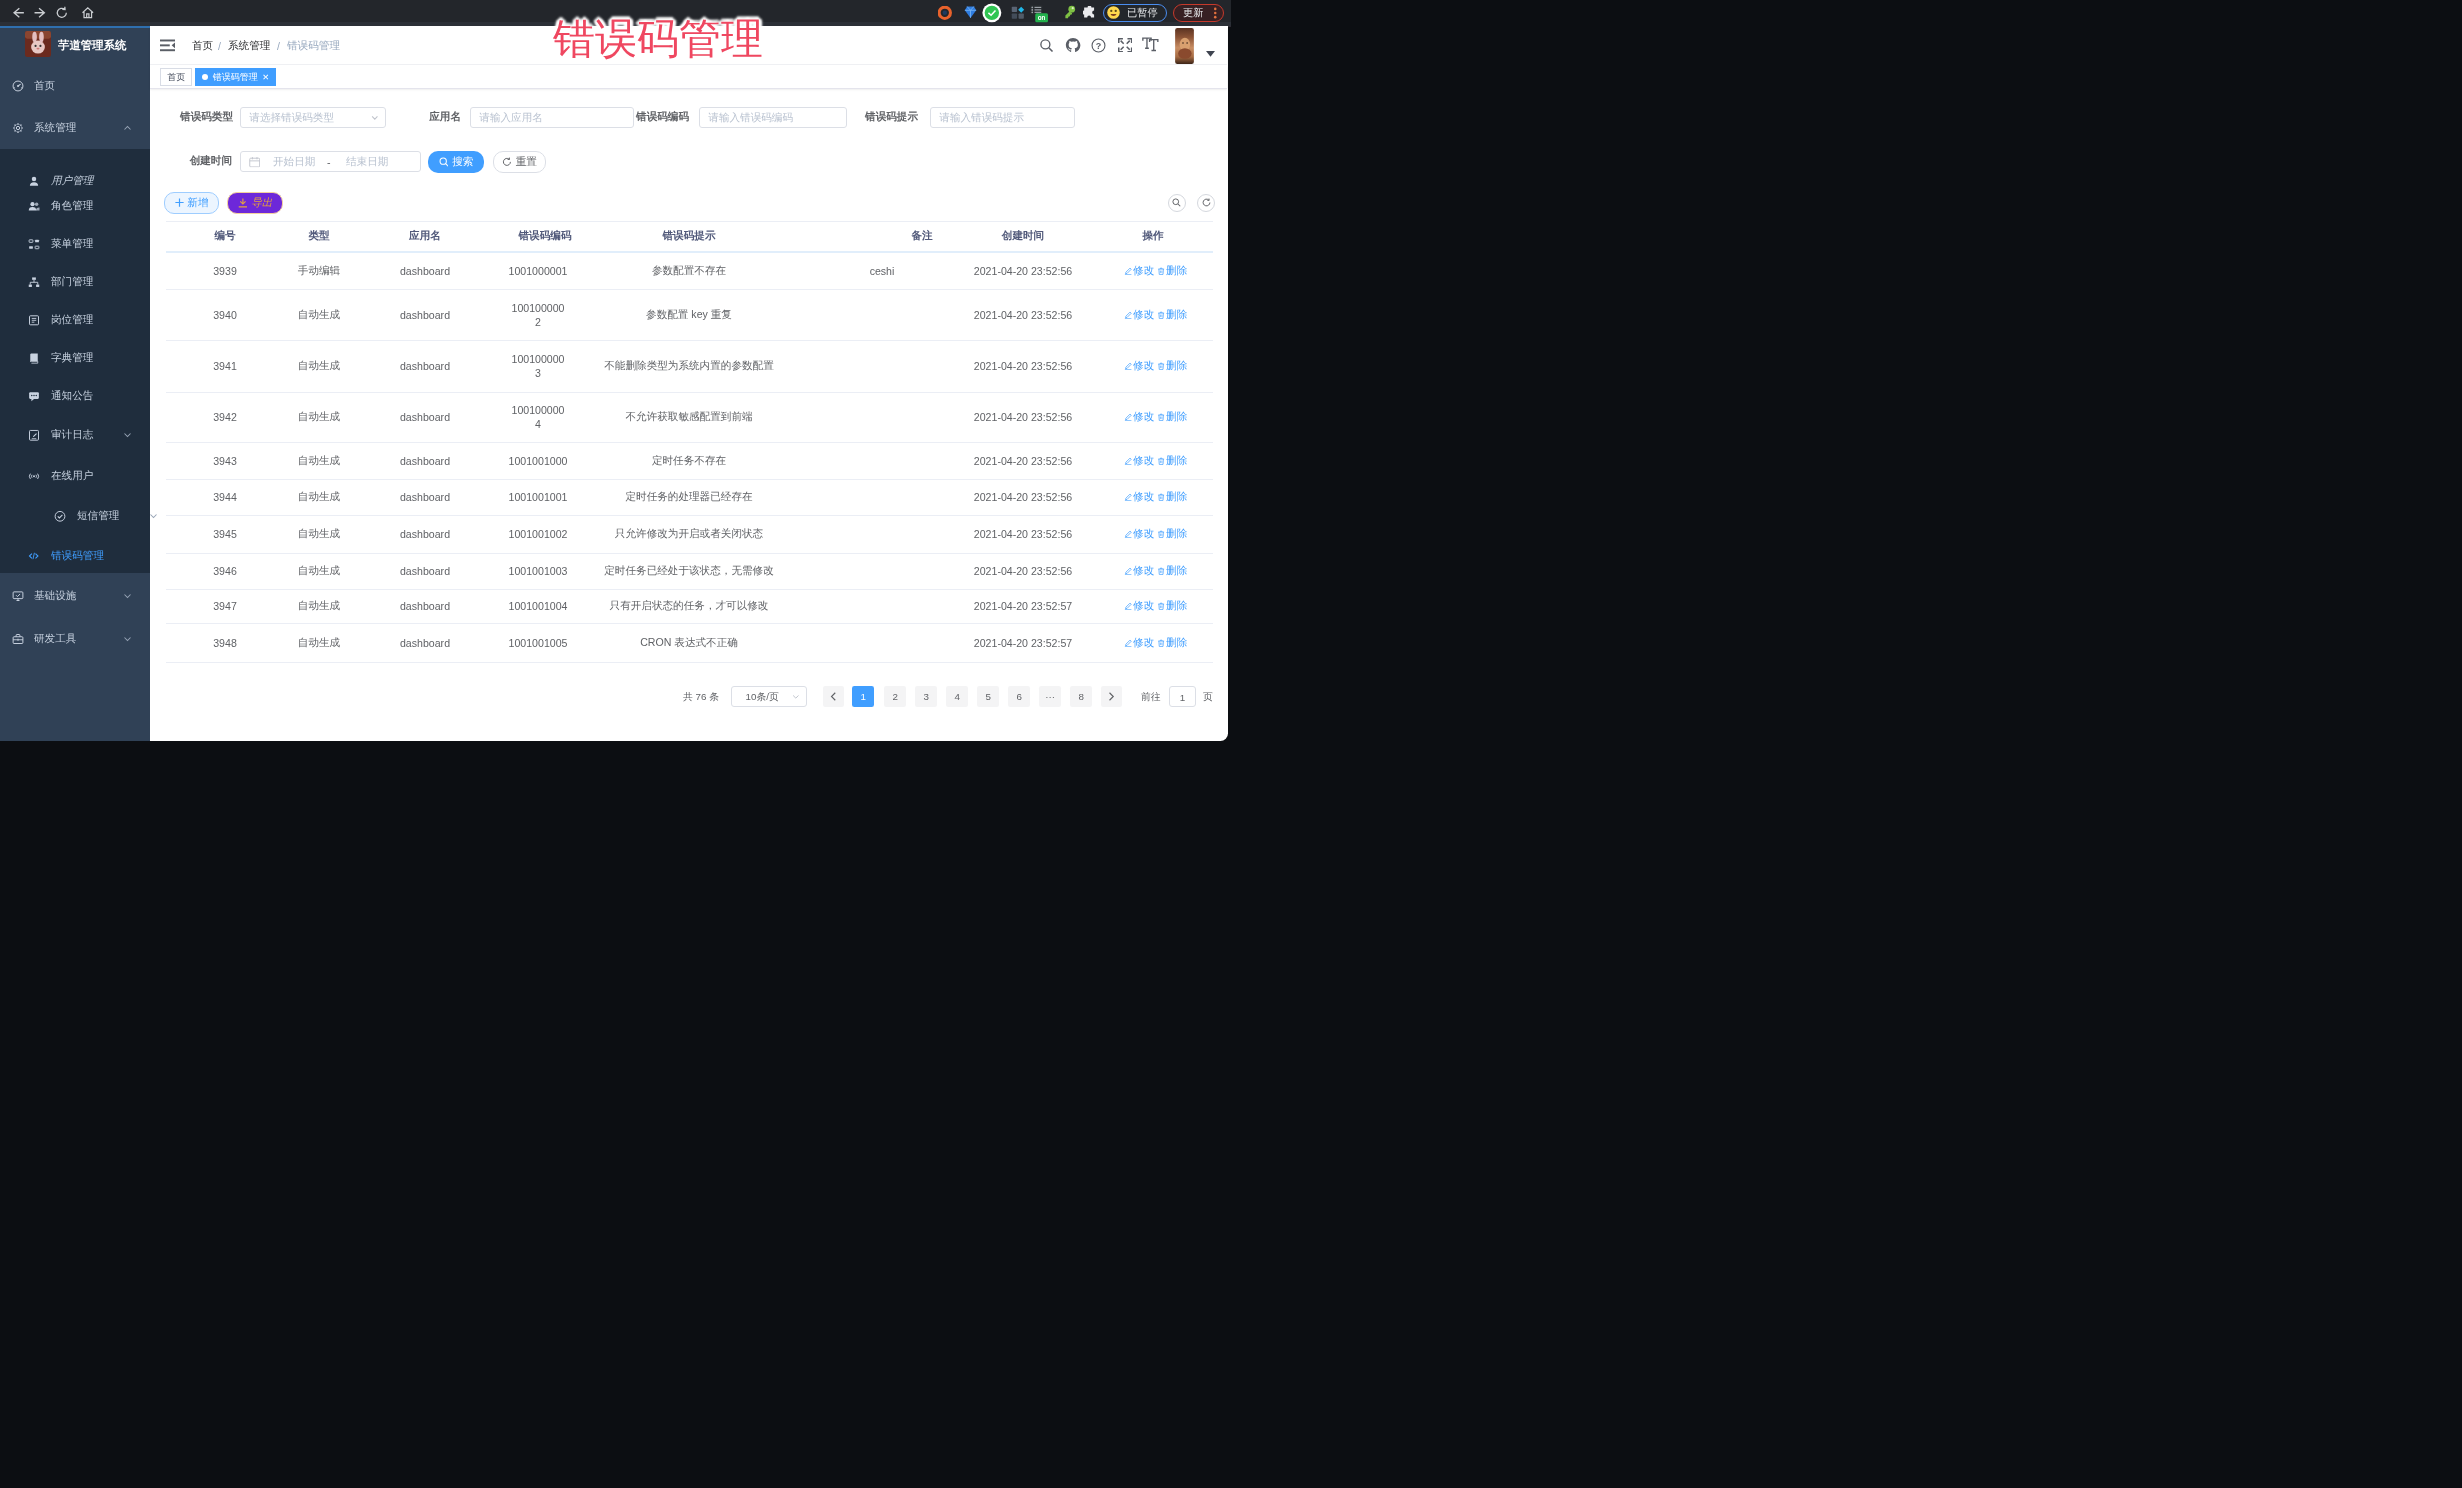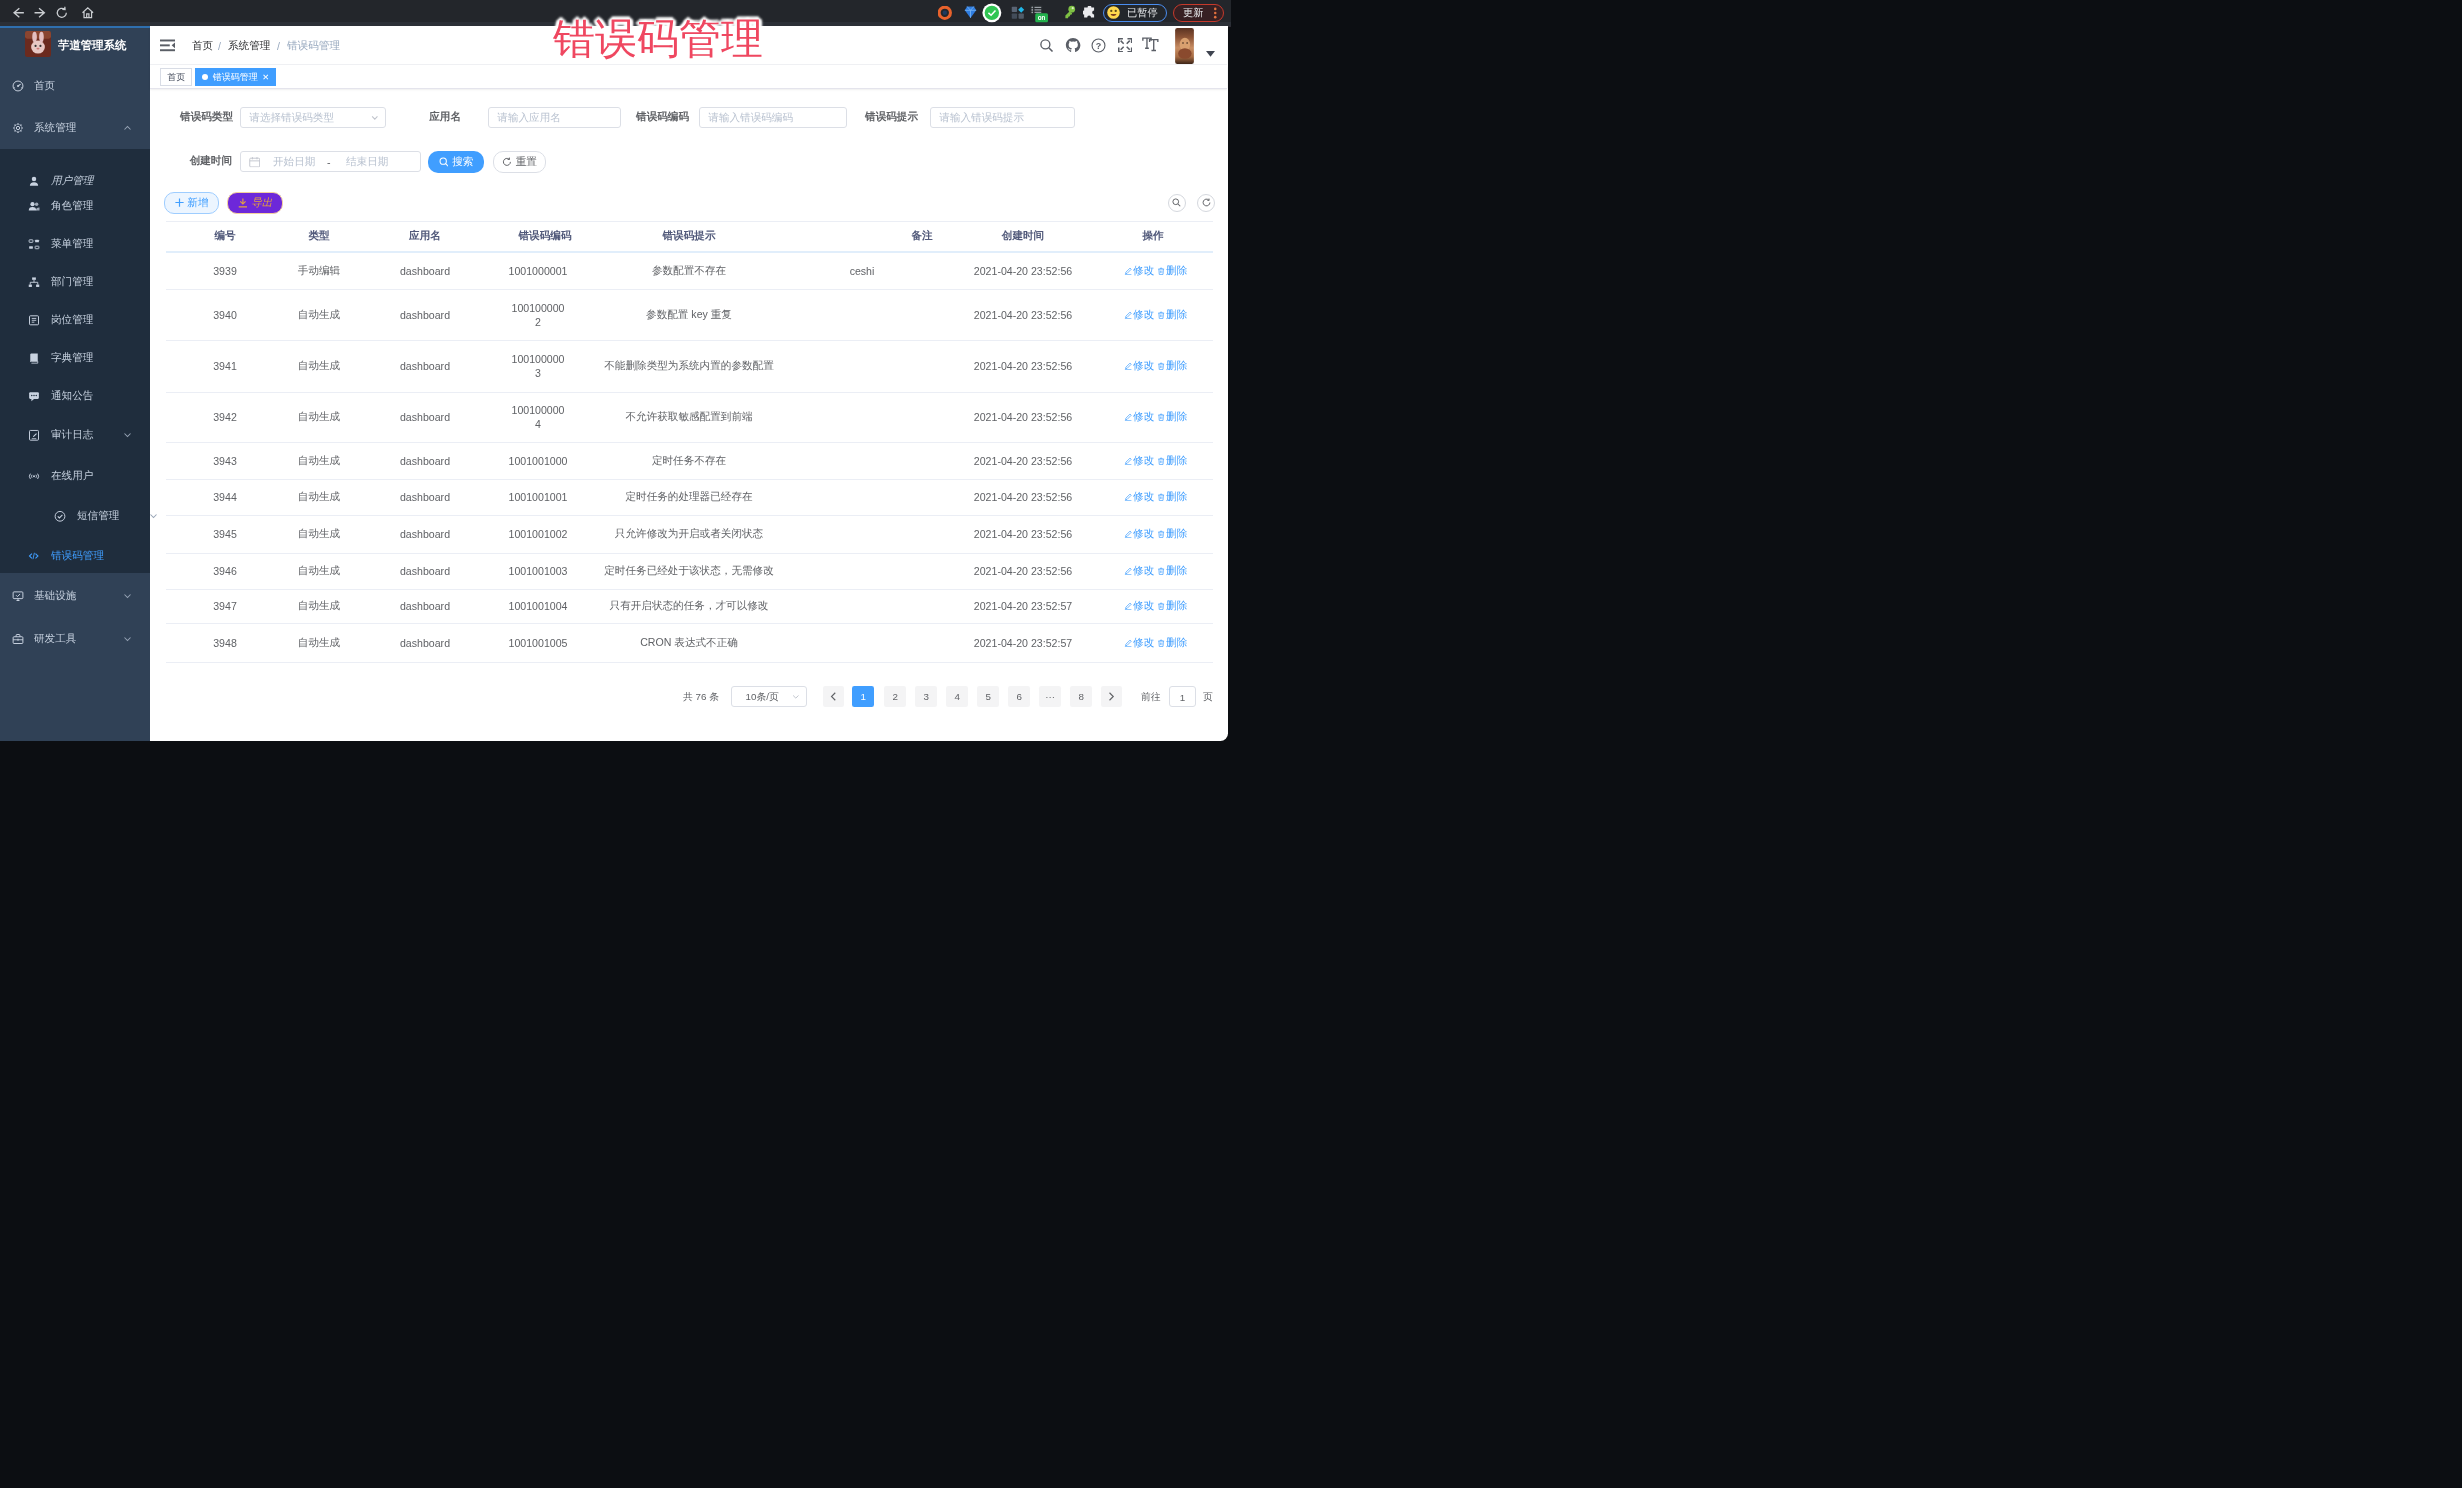--- a/index.html
+++ b/index.html
@@ -334,21 +334,21 @@
 <span class="flabel" style="right:994px;top:28px;">错误码类型</span>
 <span class="flabel" style="right:766px;top:28px;">应用名</span>
 <span class="flabel" style="right:538px;top:28px;">错误码编码</span>
 <span class="flabel" style="right:309px;top:28px;">错误码提示</span>
 <div class="finput" style="left:90px;top:18px;width:146px;">
         <span class="ph">请选择错误码类型</span>
         <svg class="fcaret" viewBox="0 0 10 10">
           <path d="M1.5 3 L5 6.5 L8.5 3" stroke="#c0c4cc" stroke-width="1.4" fill="none"></path>
         </svg>
       </div>
-<div class="finput" style="left:320px;top:18px;width:133px;margin-left:18px;">
+<div class="finput" style="left:320px;top:18px;width:164px;">
         <span class="ph">请输入应用名</span>
       </div>
 <div class="finput" style="left:549px;top:18px;width:148px;">
         <span class="ph">请输入错误码编码</span>
       </div>
 <div class="finput" style="left:780px;top:18px;width:145px;">
         <span class="ph">请输入错误码提示</span>
       </div>
 <span class="flabel" style="right:995px;top:72px;">创建时间</span>
 <div class="finput" style="left:90px;top:62px;width:181px;">
@@ -401,21 +401,21 @@
 <div class="rowline" style="left:16.3px;top:426px;"></div>
 <div class="rowline" style="left:16.3px;top:464px;"></div>
 <div class="rowline" style="left:16.3px;top:500px;"></div>
 <div class="rowline" style="left:16.3px;top:534px;"></div>
 <div class="rowline" style="left:16.3px;top:573px;"></div>
 <span class="td" style="left:75px;top:182px;">3939</span>
 <span class="td" style="left:169px;top:182px;">手动编辑</span>
 <span class="td" style="left:275px;top:182px;">dashboard</span>
 <span class="td" style="left:388px;top:182px;">1001000001</span>
 <span class="td" style="left:539px;top:182px;">参数配置不存在</span>
-<span class="td" style="left:712px;top:182px;text-align:right;">ceshi</span>
+<span class="td" style="left:732px;top:182px;text-align:right;">ceshi</span>
 <span class="td" style="left:873px;top:182px;">2021-04-20 23:52:56</span>
 <span class="oplink" style="left:974px;top:182px;"><svg width="8.3" height="8.3" viewBox="0 0 14 14">
           <path d="M10.2 1.8 L12.2 3.8 L5.2 10.8 L2.6 11.4 L3.2 8.8 Z" stroke="#409eff" stroke-width="1.2" fill="none"></path>
           <path d="M1.5 13 H12.5" stroke="#409eff" stroke-width="1.2"></path>
         </svg>修改</span>
 <span class="oplink" style="left:1007px;top:182px;"><svg width="8.3" height="8.3" viewBox="0 0 14 14">
           <path d="M2 3.5 H12 M5.5 3.5 V2 H8.5 V3.5 M3.2 3.5 L3.8 12.5 H10.2 L10.8 3.5" stroke="#409eff" stroke-width="1.2" fill="none"></path>
           <path d="M5.8 6 V10 M8.2 6 V10" stroke="#409eff" stroke-width="1.1"></path>
         </svg>删除</span>
 <span class="td" style="left:75px;top:226px;">3940</span>

